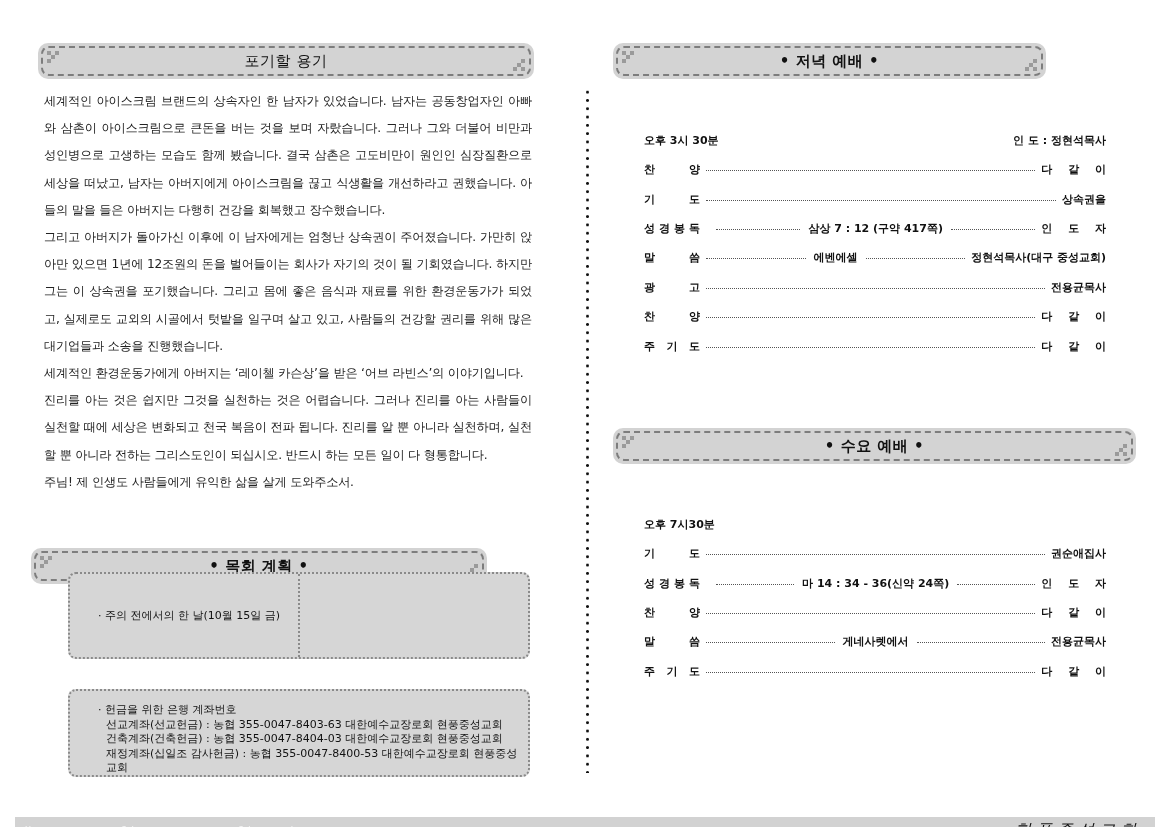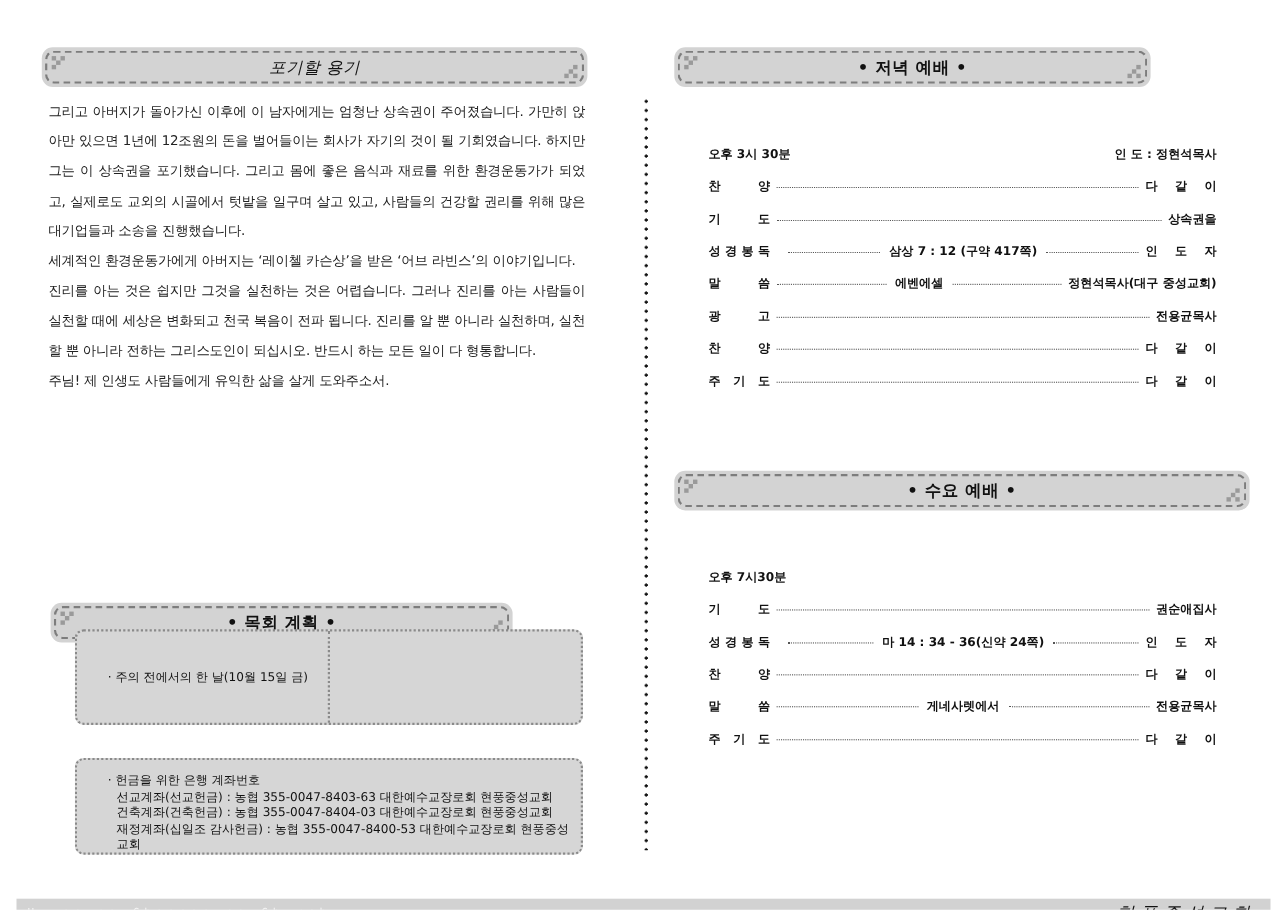--- a/index.html
+++ b/index.html
@@ -69,46 +69,47 @@
   .row .lbl { width: 56px; display: flex; justify-content: space-between; flex-shrink: 0; }
   .row .lbl span { display: inline-block; }
   .row .dots { flex: 1; border-bottom: 1px dotted #555; height: 0; margin: 2px 6px 0 6px; }
   .row .mid { flex-shrink: 0; padding: 0 2px; }
   .row .who { flex-shrink: 0; text-align: right; }
   .row .who.spread { letter-spacing: 6px; margin-right: -6px; }
 </style>
 </head>
 <body>
 
-<div class="title-bar" style="left:38px; top:43px; width:496px;font-style:italic;">
+<div class="title-bar" style="left:38px; top:43px; width:496px;">
   <div class="inner">
     <span class="corner tl">
         <i style="left:0;top:0"></i>
         <i style="left:8px;top:0"></i>
         <i style="left:4px;top:4px"></i>
         <i style="left:0;top:8px"></i>
       </span>
     <span class="title-text">포기할 용기</span>
     <span class="corner br">
         <i style="left:8px;top:0"></i>
         <i style="left:4px;top:4px"></i>
         <i style="left:0;top:8px"></i>
         <i style="left:8px;top:8px"></i>
       </span>
   </div>
 </div>
 
 <div class="essay">
+  <p>세계적인 아이스크림 브랜드의 상속자인 한 남자가 있었습니다. 남자는 공동창업자인 아빠와 삼촌이 아이스크림으로 큰돈을 버는 것을 보며 자랐습니다. 그러나 그와 더불어 비만과 성인병으로 고생하는 모습도 함께 봤습니다. 결국 삼촌은 고도비만이 원인인 심장질환으로 세상을 떠났고, 남자는 아버지에게 아이스크림을 끊고 식생활을 개선하라고 권했습니다. 아들의 말을 들은 아버지는 다행히 건강을 회복했고 장수했습니다.</p>
   <p>그리고 아버지가 돌아가신 이후에 이 남자에게는 엄청난 상속권이 주어졌습니다. 가만히 앉아만 있으면 1년에 12조원의 돈을 벌어들이는 회사가 자기의 것이 될 기회였습니다. 하지만 그는 이 상속권을 포기했습니다. 그리고 몸에 좋은 음식과 재료를 위한 환경운동가가 되었고, 실제로도 교외의 시골에서 텃밭을 일구며 살고 있고, 사람들의 건강할 권리를 위해 많은 대기업들과 소송을 진행했습니다.</p>
   <p>세계적인 환경운동가에게 아버지는 ‘레이첼 카슨상’을 받은 ‘어브 라빈스’의 이야기입니다.</p>
   <p>진리를 아는 것은 쉽지만 그것을 실천하는 것은 어렵습니다. 그러나 진리를 아는 사람들이 실천할 때에 세상은 변화되고 천국 복음이 전파 됩니다. 진리를 알 뿐 아니라 실천하며, 실천할 뿐 아니라 전하는 그리스도인이 되십시오. 반드시 하는 모든 일이 다 형통합니다.</p>
   <p>주님! 제 인생도 사람들에게 유익한 삶을 살게 도와주소서.</p>
 </div>
 
-<div class="title-bar" style="left:46px; top:548px; width:420px;">
+<div class="title-bar" style="left:31px; top:548px; width:456px;">
   <div class="inner">
     <span class="corner tl">
         <i style="left:0;top:0"></i>
         <i style="left:8px;top:0"></i>
         <i style="left:4px;top:4px"></i>
         <i style="left:0;top:8px"></i>
       </span>
     <span class="title-text bold">•  목회 계획  •</span>
     <span class="corner br">
         <i style="left:8px;top:0"></i>

